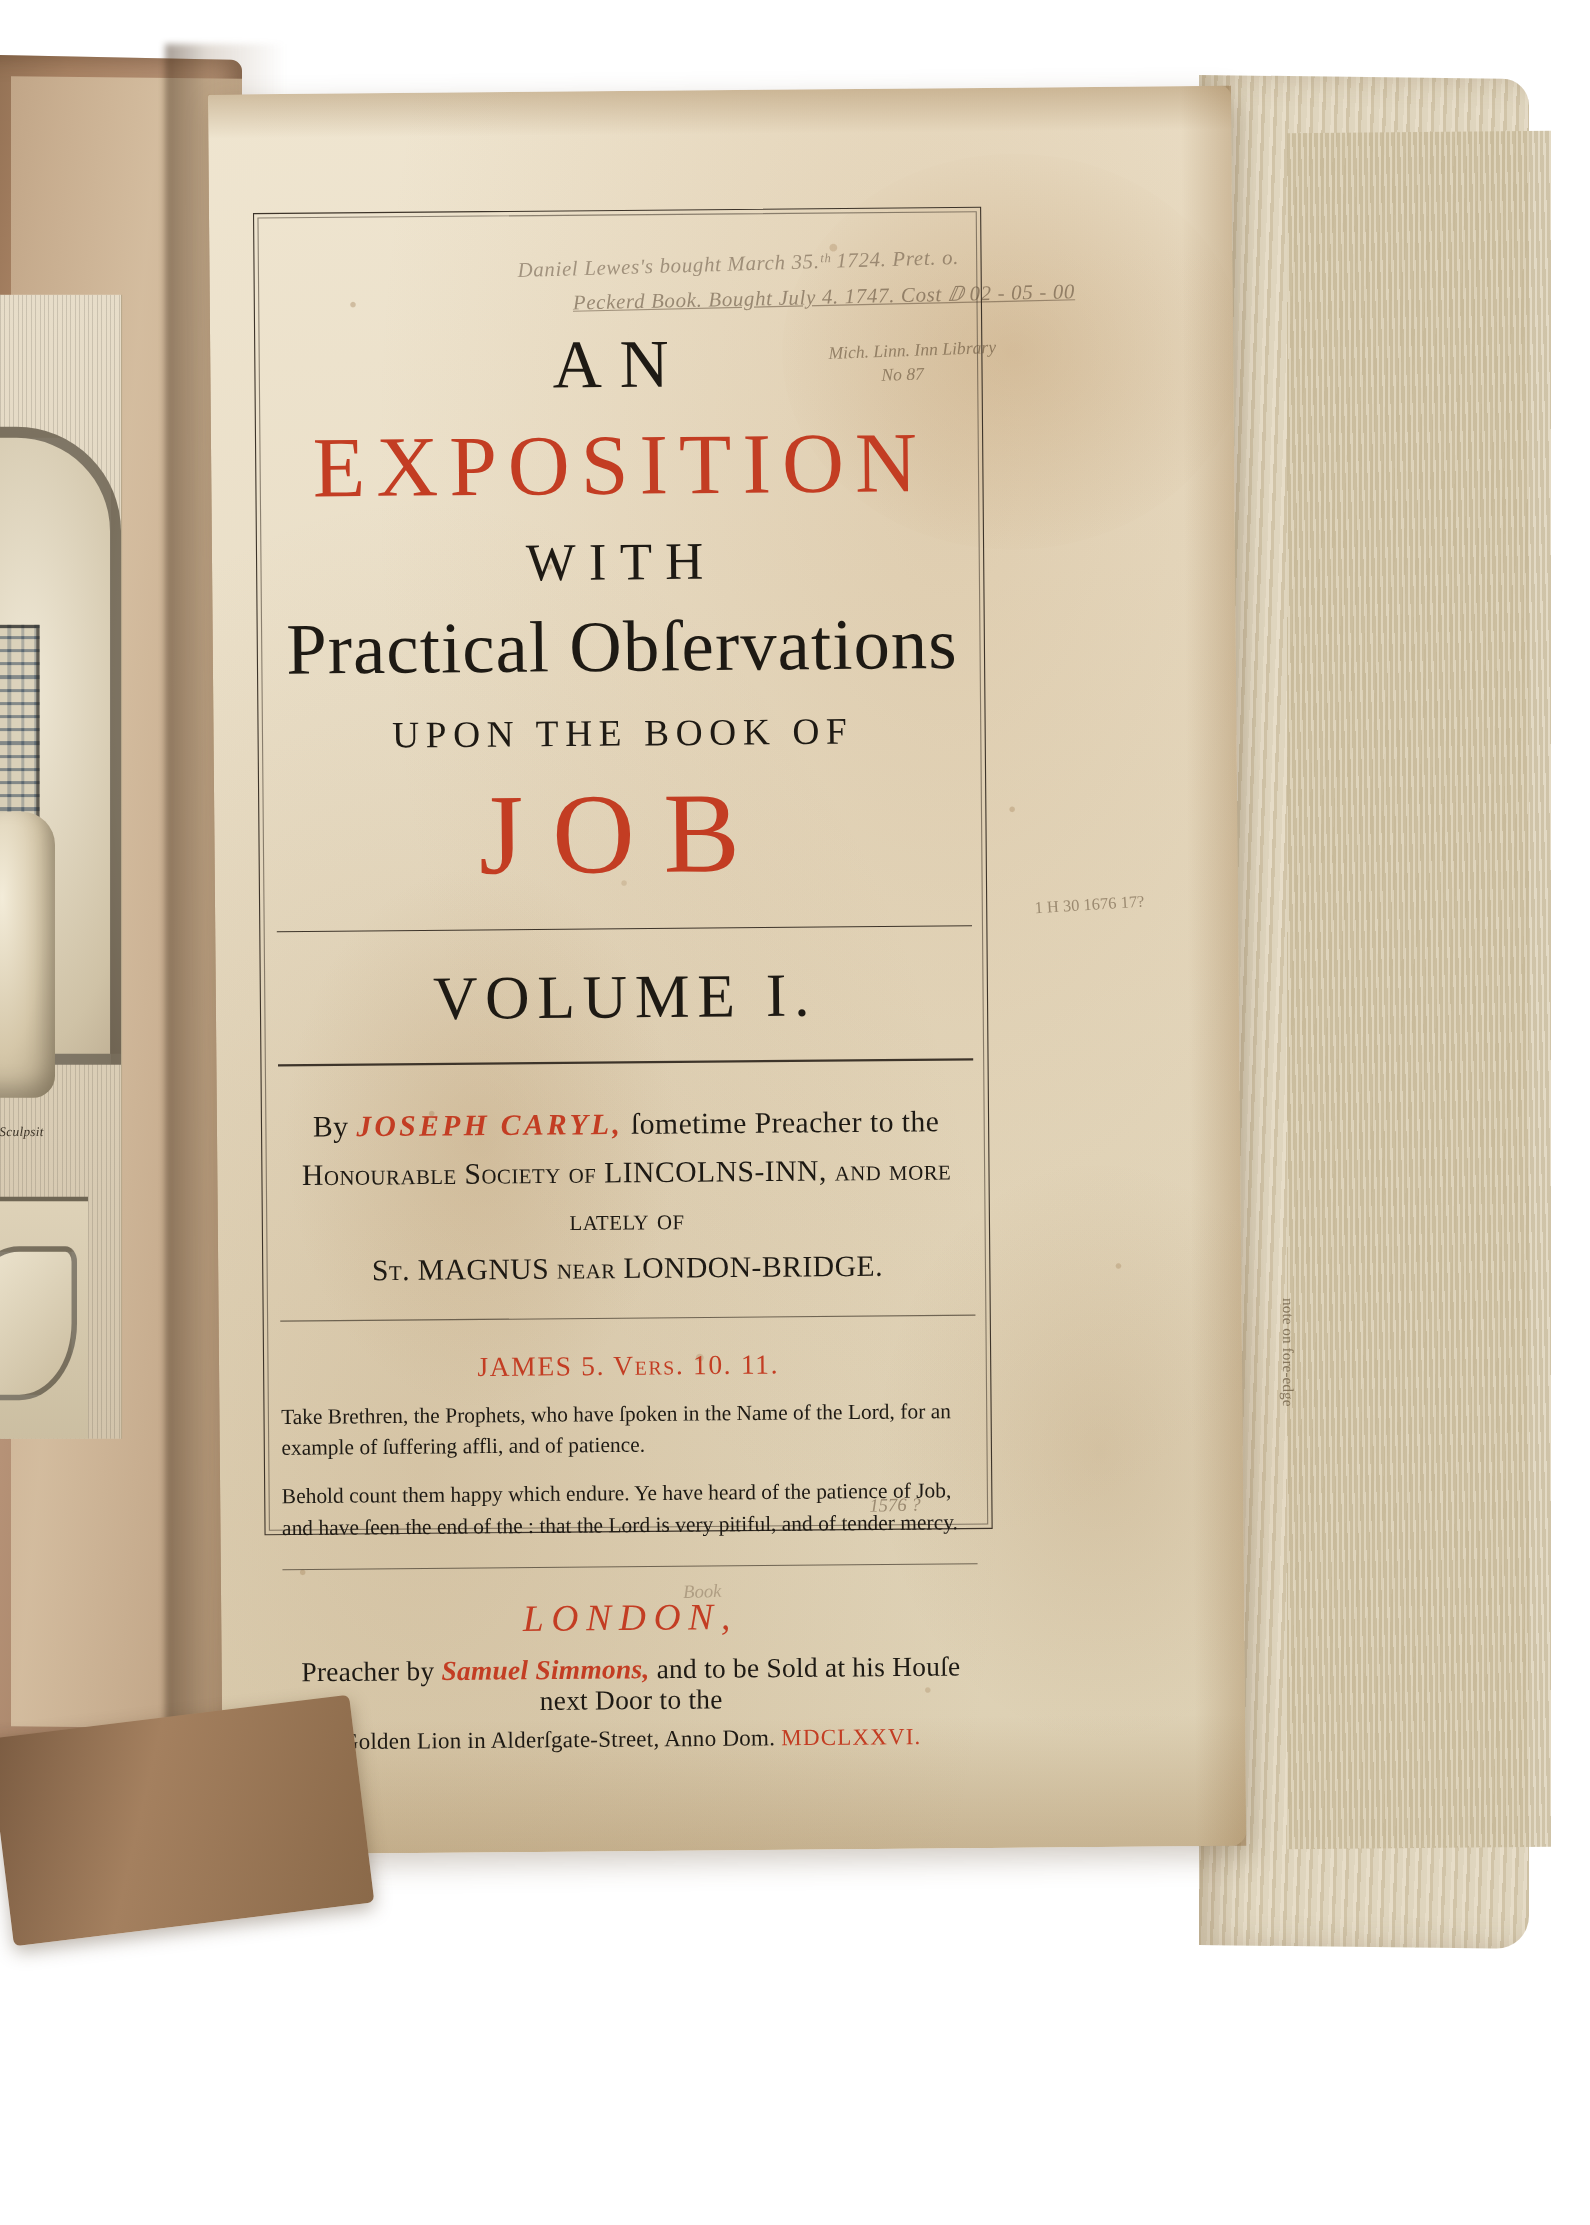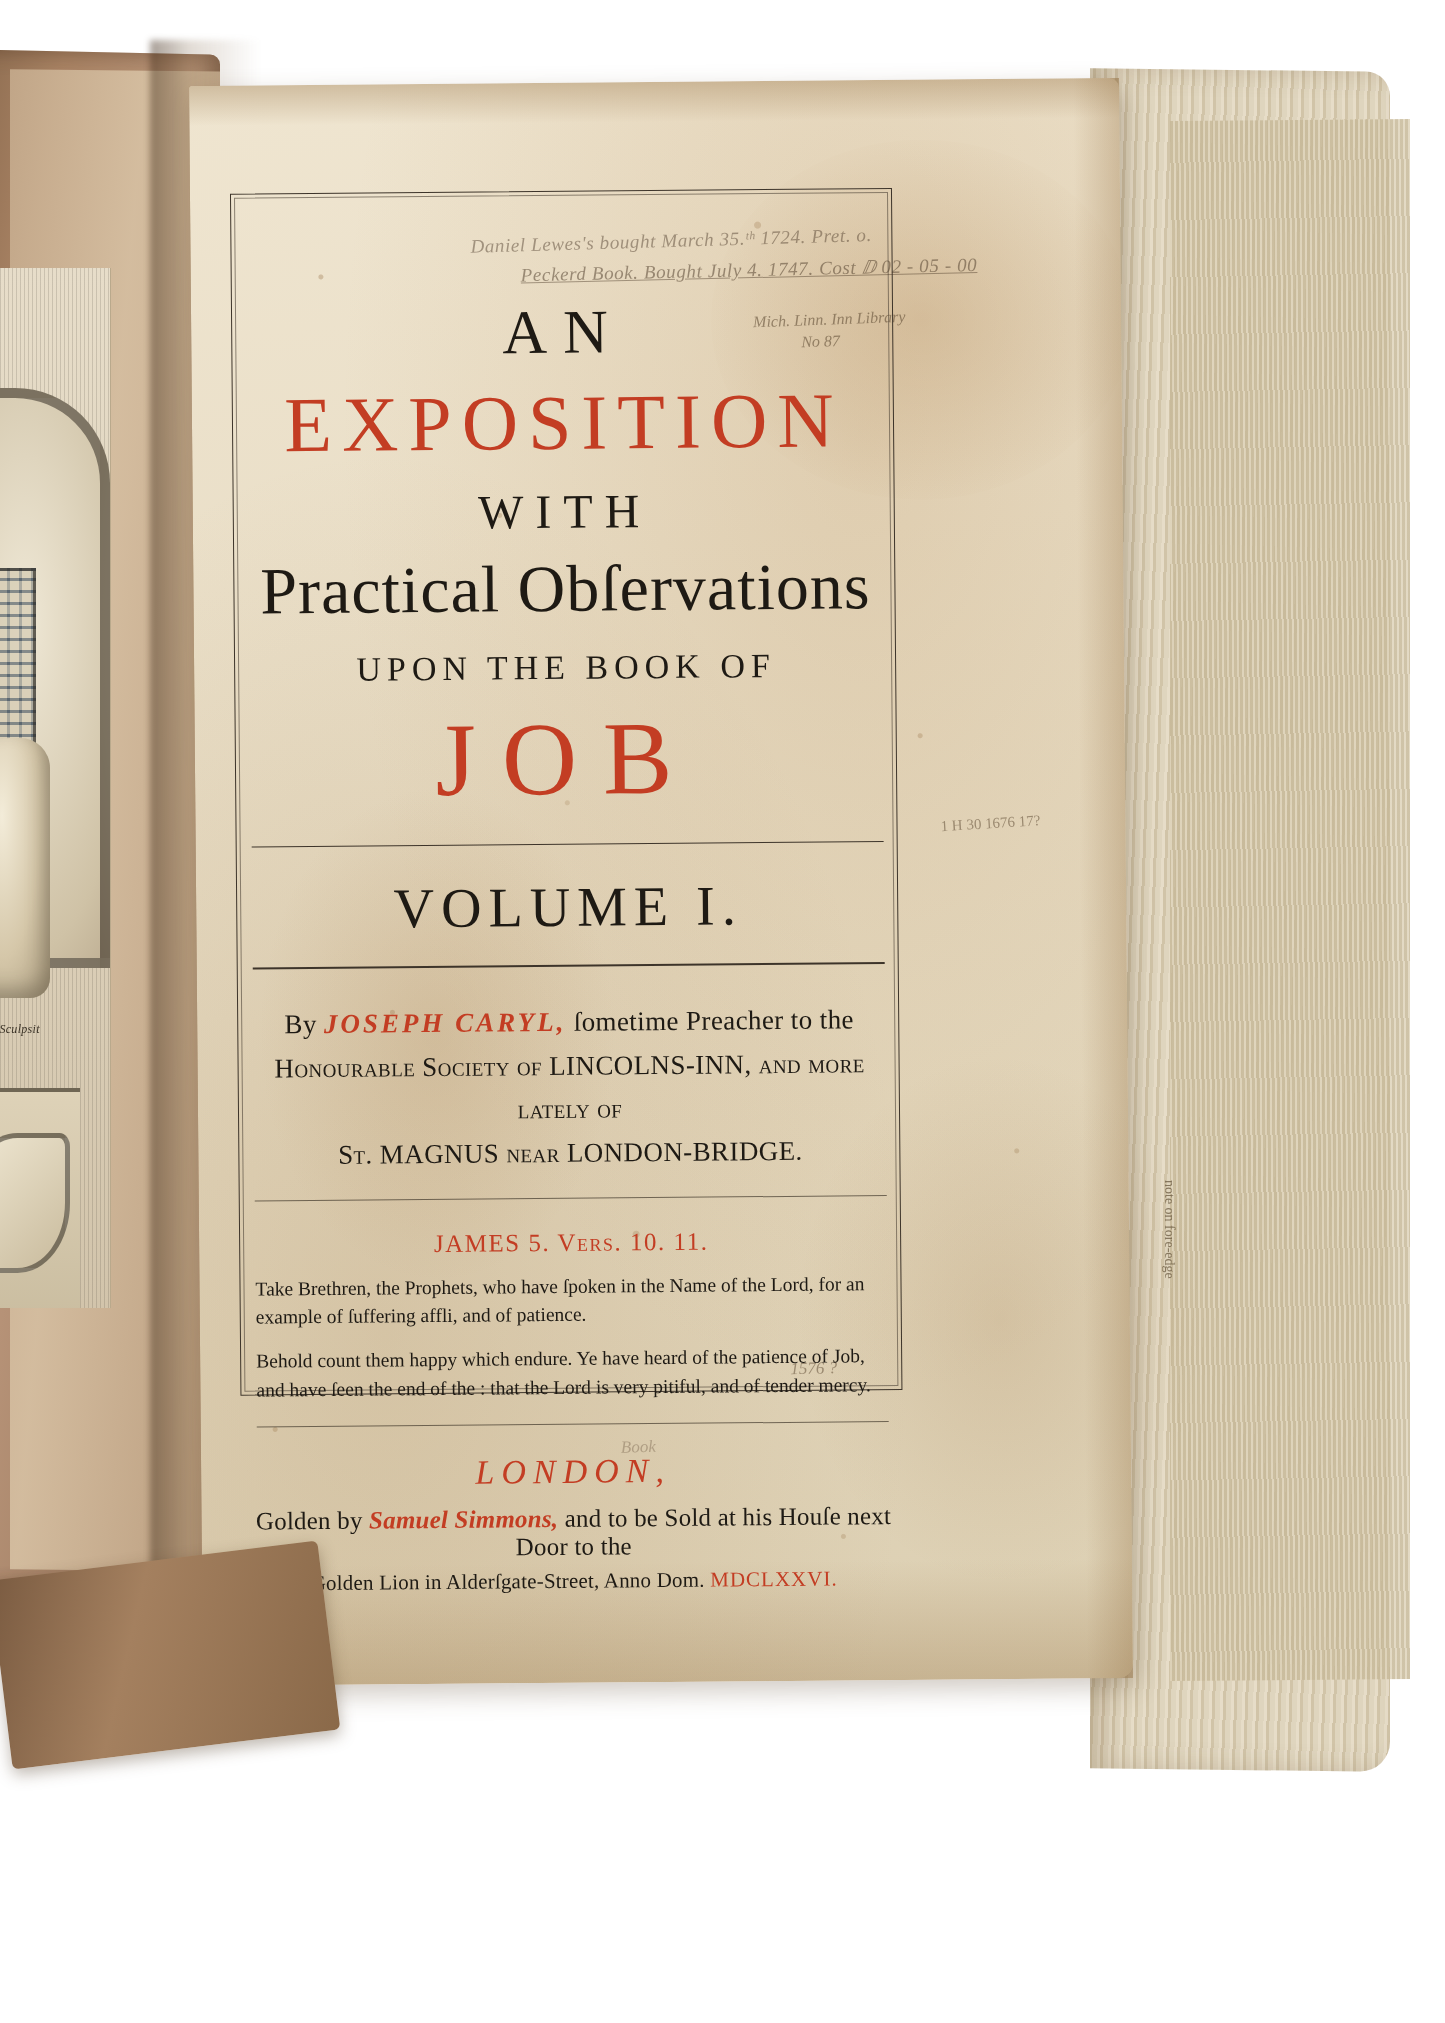--- a/index.html
+++ b/index.html
@@ -519,21 +519,21 @@
 
         <div class="verse">Take Brethren, the Prophets, who have ſpoken in the Name of the Lord, for an example of ſuffering affli, and of patience.</div>
 
         <div class="verse">Behold count them happy which endure. Ye have heard of the patience of Job, and have ſeen the end of the : that the Lord is very pitiful, and of tender mercy.</div>
 
         <div class="rule-thin"></div>
 
         <div class="imprint-city red">LONDON,</div>
 
         <div class="imprint-line1">
-          <span>Golden by</span>
+          <span>Preacher by</span>
           <span class="printer red">Samuel Simmons,</span>
           <span>and to be Sold at his Houſe next Door to the</span>
         </div>
 
         <div class="imprint-line2">
           <span>Golden Lion in Alderſgate-Street, Anno Dom.</span>
           <span class="roman-date red">MDCLXXVI.</span>
         </div>
 
       </div>

